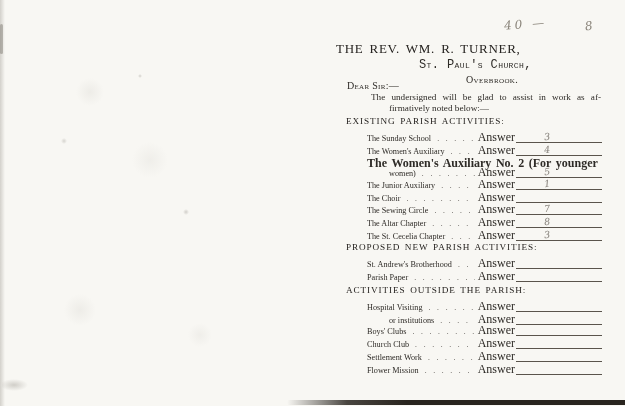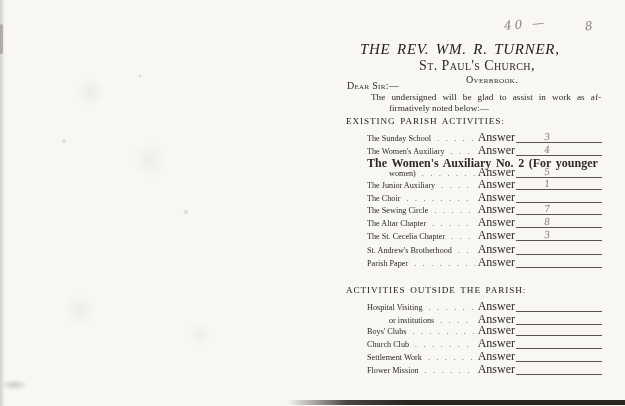--- a/index.html
+++ b/index.html
@@ -42,22 +42,22 @@
   }
   
   .hw-ink {
     position:absolute; font-family:"DejaVu Serif", serif; font-style:italic;
     color:#8a847a; white-space:nowrap;
   }
   #hw-top   { left:504px; top:17px; font-size:12px; transform:rotate(-5deg); letter-spacing:3px; }
   #hw-pagenum { left:585px; top:19px; font-size:12px; transform:rotate(-8deg); }
   
   .abs { position:absolute; white-space:nowrap; }
-  #recipient  { left:360px; top:41px;  font-size:15px; letter-spacing:.7px; word-spacing:2.2px; color:#262320;font-style:italic; }
-  #church     { left:419px; top:58px;  font-size:14px;  font-variant:small-caps; letter-spacing:.4px; }
+  #recipient  { left:336px; top:41px;  font-size:13px; letter-spacing:.7px; word-spacing:2.2px; color:#262320; }
+  #church     { left:419px; top:58px;  font-size:12px;  font-variant:small-caps; letter-spacing:.4px;font-family:Liberation Mono, monospace; }
   #place      { left:466px; top:74px;  font-size:10px; font-variant:small-caps; letter-spacing:.4px; }
   #salutation { left:347px; top:80px;  font-size:10px;  font-variant:small-caps; letter-spacing:.3px; }
   #body1 { position:absolute; left:371px; top:92px; width:230px; font-size:9.2px; text-align:justify; text-align-last:justify; }
   #body2      { left:347px; top:103px; font-size:9.2px;margin-left:42px; }
   
   .section { position:absolute; left:346px; width:256px; }
   #sec0 { top:116px; } #sec1 { top:242px; } #sec2 { top:285px; }
   .sec-title { font-size:9.2px; letter-spacing:.9px; word-spacing:1.5px; color:#262320; margin-bottom:4px; white-space:nowrap; }
   .rows { padding-left:21px; }
   .row  { display:flex; align-items:baseline; height:12.8px; font-size:8.2px; }
@@ -172,20 +172,21 @@
           <span class="ansl">Answer</span>
           <span class="line">
               <i class="hw">3</i>
             </span>
         </div>
 
       </div>
     </div>
 
     <div class="section" id="sec1">
+      <div class="sec-title">PROPOSED NEW PARISH ACTIVITIES:</div>
       <div class="rows">
 
         <div class="row">
           <span class="lbl">St. Andrew's Brotherhood</span>
           <span class="dots">. . . . . . . . . . . . . . . . . . . . . . . . . . . . . .</span>
           <span class="ansl">Answer</span>
           <span class="line">
               <i class="hw"></i>
             </span>
         </div>

